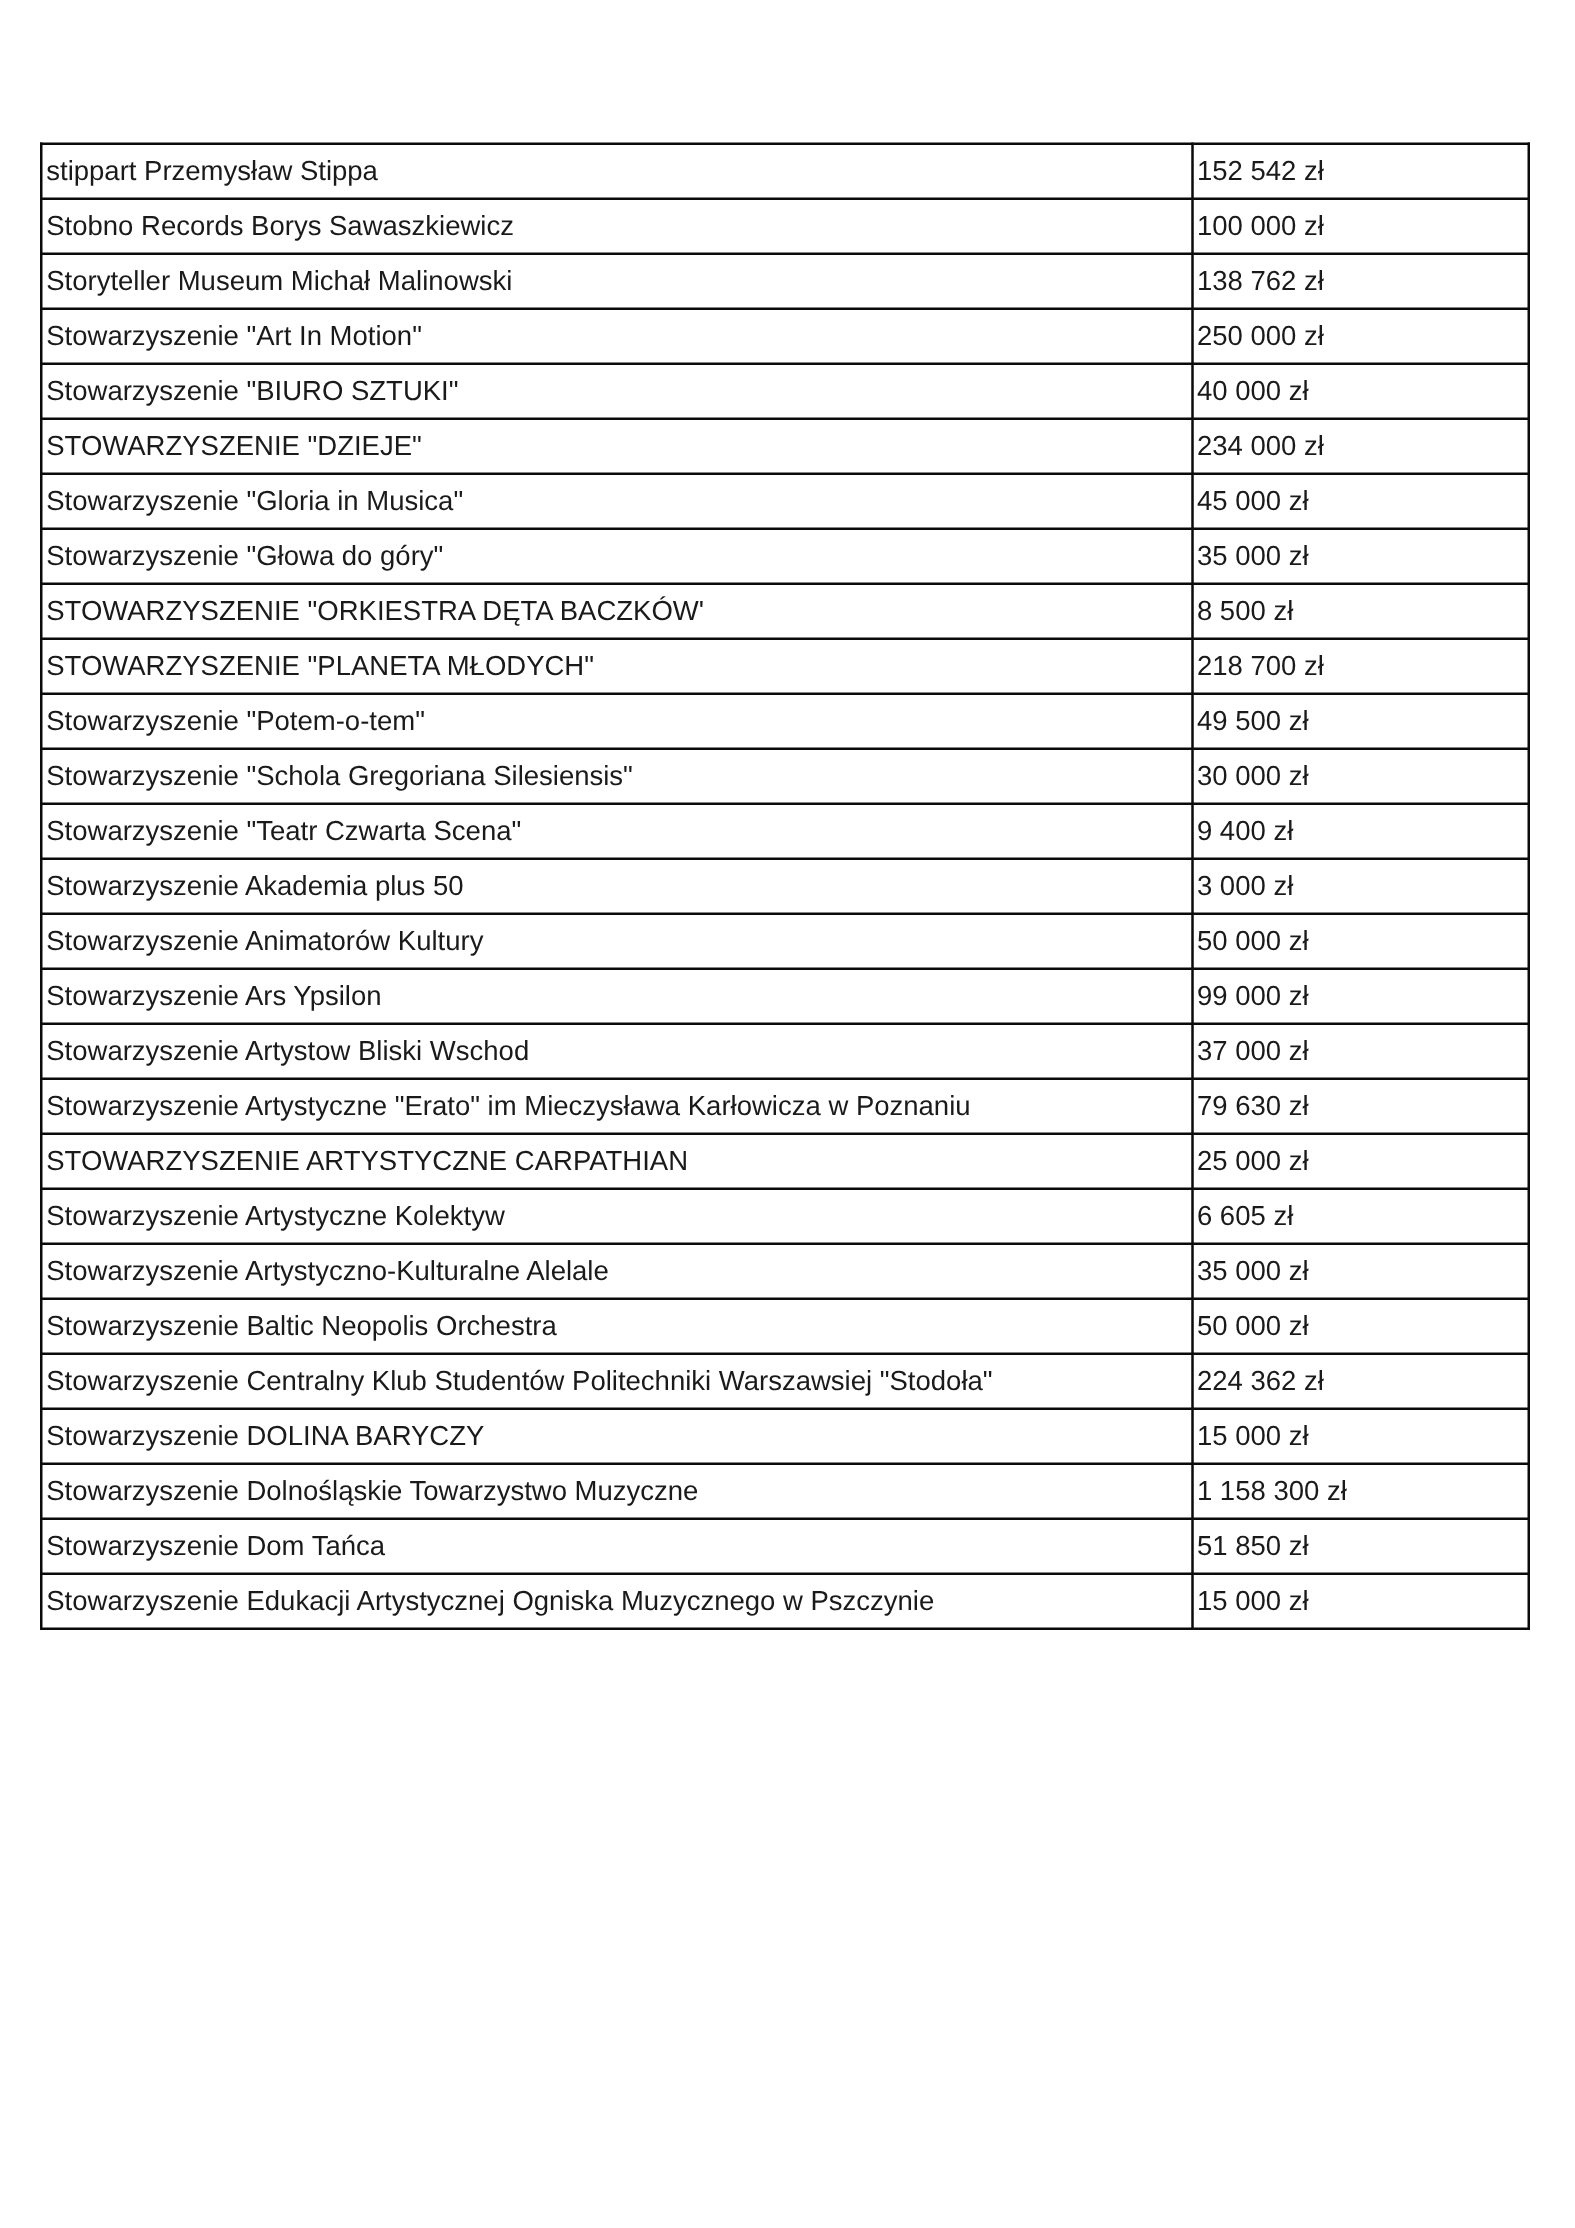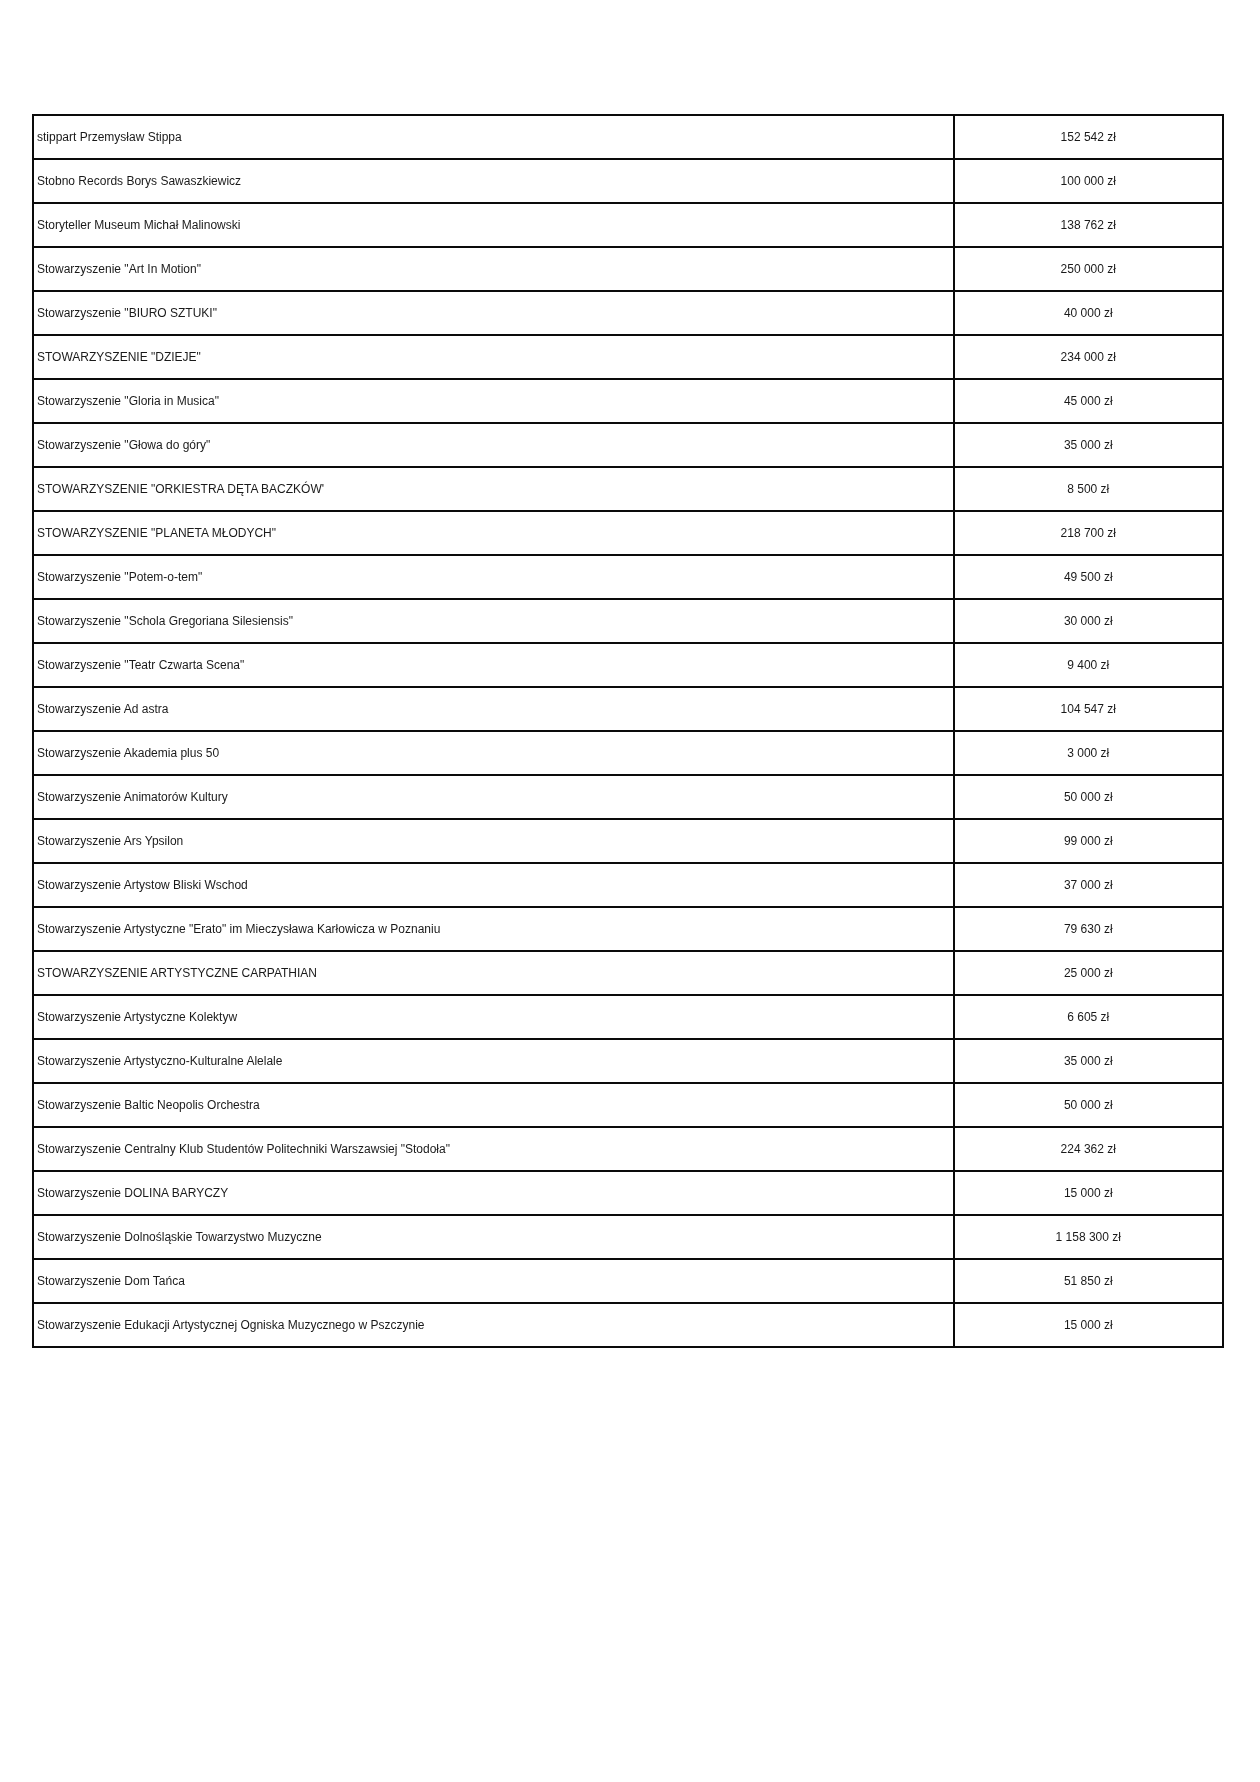--- a/index.html
+++ b/index.html
@@ -6,33 +6,33 @@
     body { width: 1260px; height: 1782px; position: relative; overflow: hidden; }
     .page { position: absolute; left: 0; top: 0; width: 1260px; height: 1782px; background: #fff; }
     table.grid {
       position: absolute;
       left: 32px;
       top: 114px;
       width: 1192px;
       border-collapse: collapse;
       table-layout: fixed;
       font-family: "Liberation Sans", sans-serif;
-      font-size: 12px;
+      font-size: 22px;
       color: #1a1a1a;
     }
     table.grid td {
       border: 2.5px solid #0a0a0a;
       height: 42px;
       padding: 0 3px;
       vertical-align: middle;
       white-space: nowrap;
       overflow: hidden;
     }
     td.name { width: 911px; text-align: left; }
-    td.amount { width: 261px; text-align: center; }
+    td.amount { width: 261px; text-align: left; }
   </style>
 </head>
 <body>
 
 <div class="page">
   <table class="grid">
     <tbody id="rows">
         <tr>
           <td class="name">stippart Przemysław Stippa</td>
           <td class="amount">152 542 zł</td>
@@ -77,24 +77,20 @@
           <td class="name">Stowarzyszenie "Potem-o-tem"</td>
           <td class="amount">49 500 zł</td>
         </tr>
         <tr>
           <td class="name">Stowarzyszenie "Schola Gregoriana Silesiensis"</td>
           <td class="amount">30 000 zł</td>
         </tr>
         <tr>
           <td class="name">Stowarzyszenie "Teatr Czwarta Scena"</td>
           <td class="amount">9 400 zł</td>
-        </tr>
-        <tr>
-          <td class="name">Stowarzyszenie Ad astra</td>
-          <td class="amount">104 547 zł</td>
         </tr>
         <tr>
           <td class="name">Stowarzyszenie Akademia plus 50</td>
           <td class="amount">3 000 zł</td>
         </tr>
         <tr>
           <td class="name">Stowarzyszenie Animatorów Kultury</td>
           <td class="amount">50 000 zł</td>
         </tr>
         <tr>

